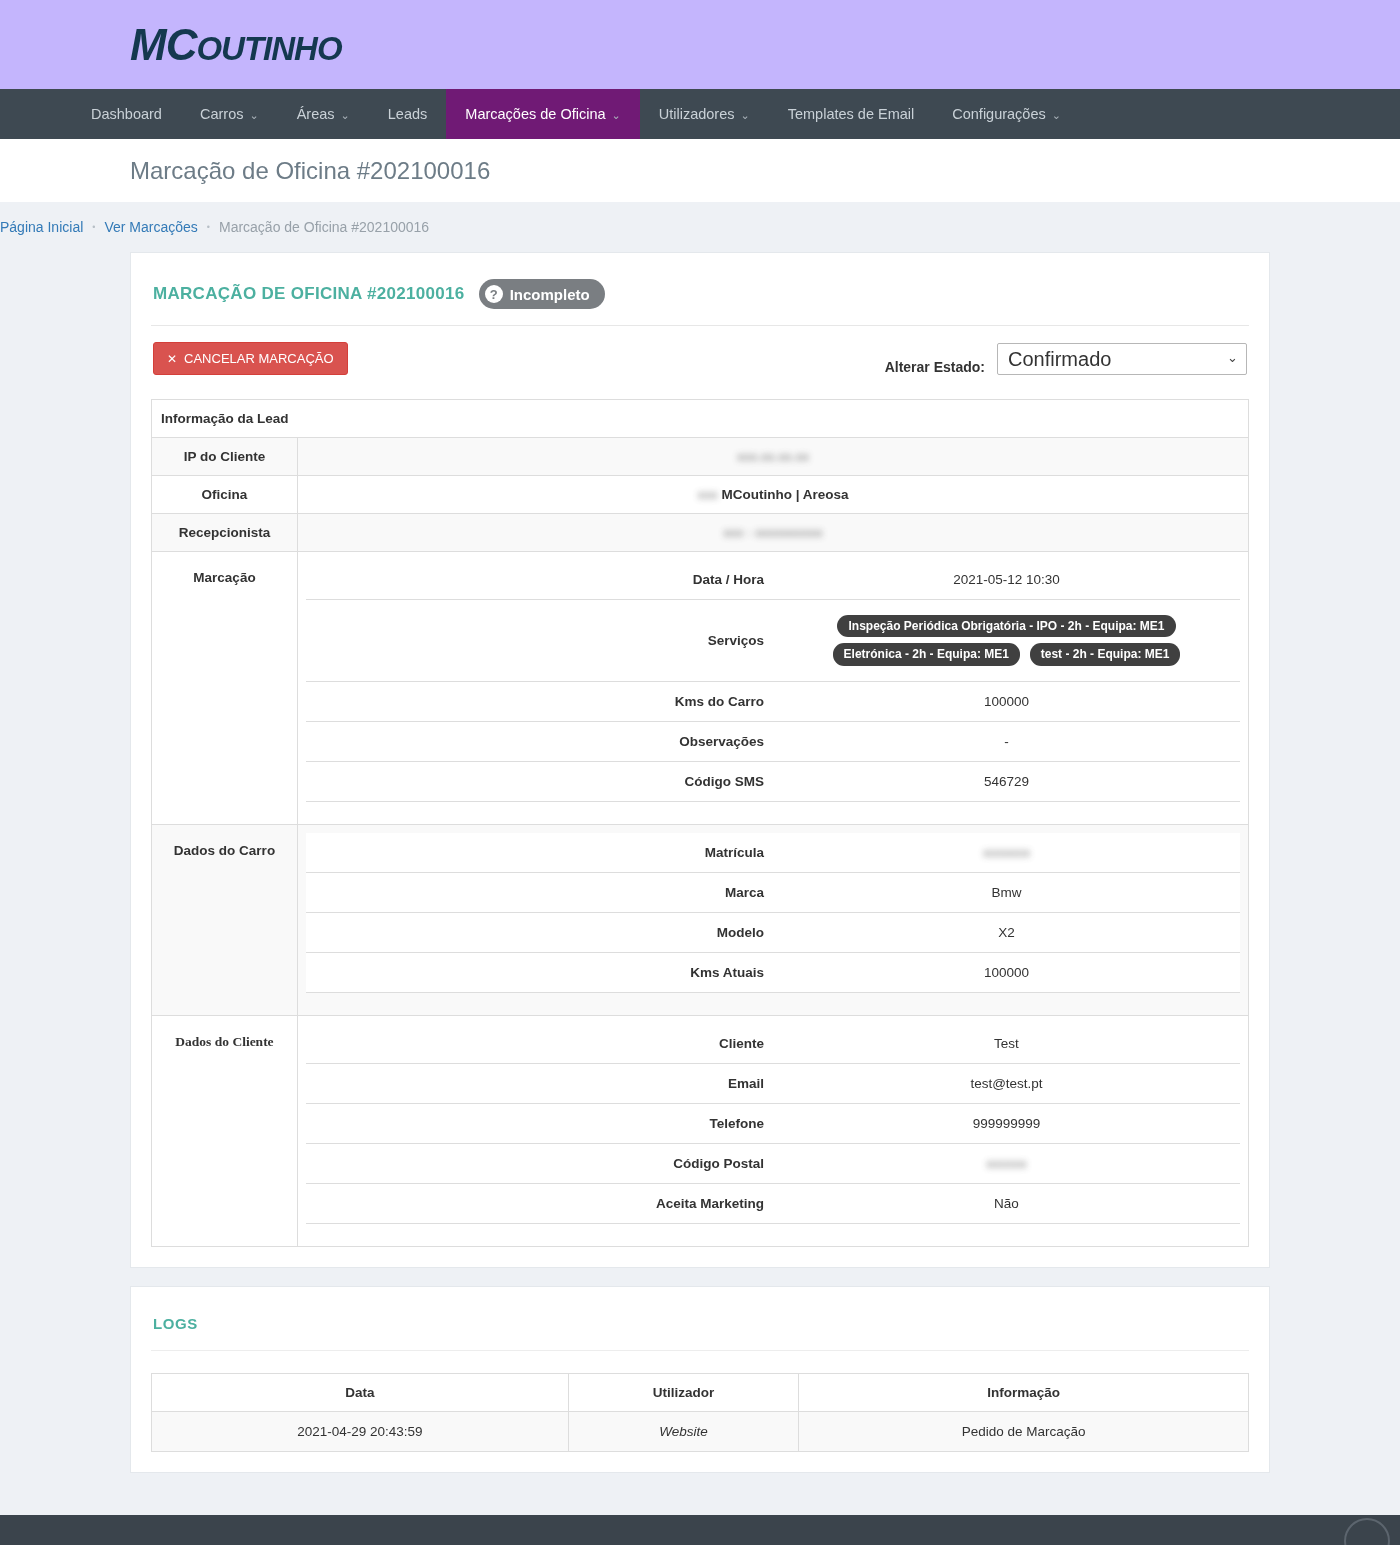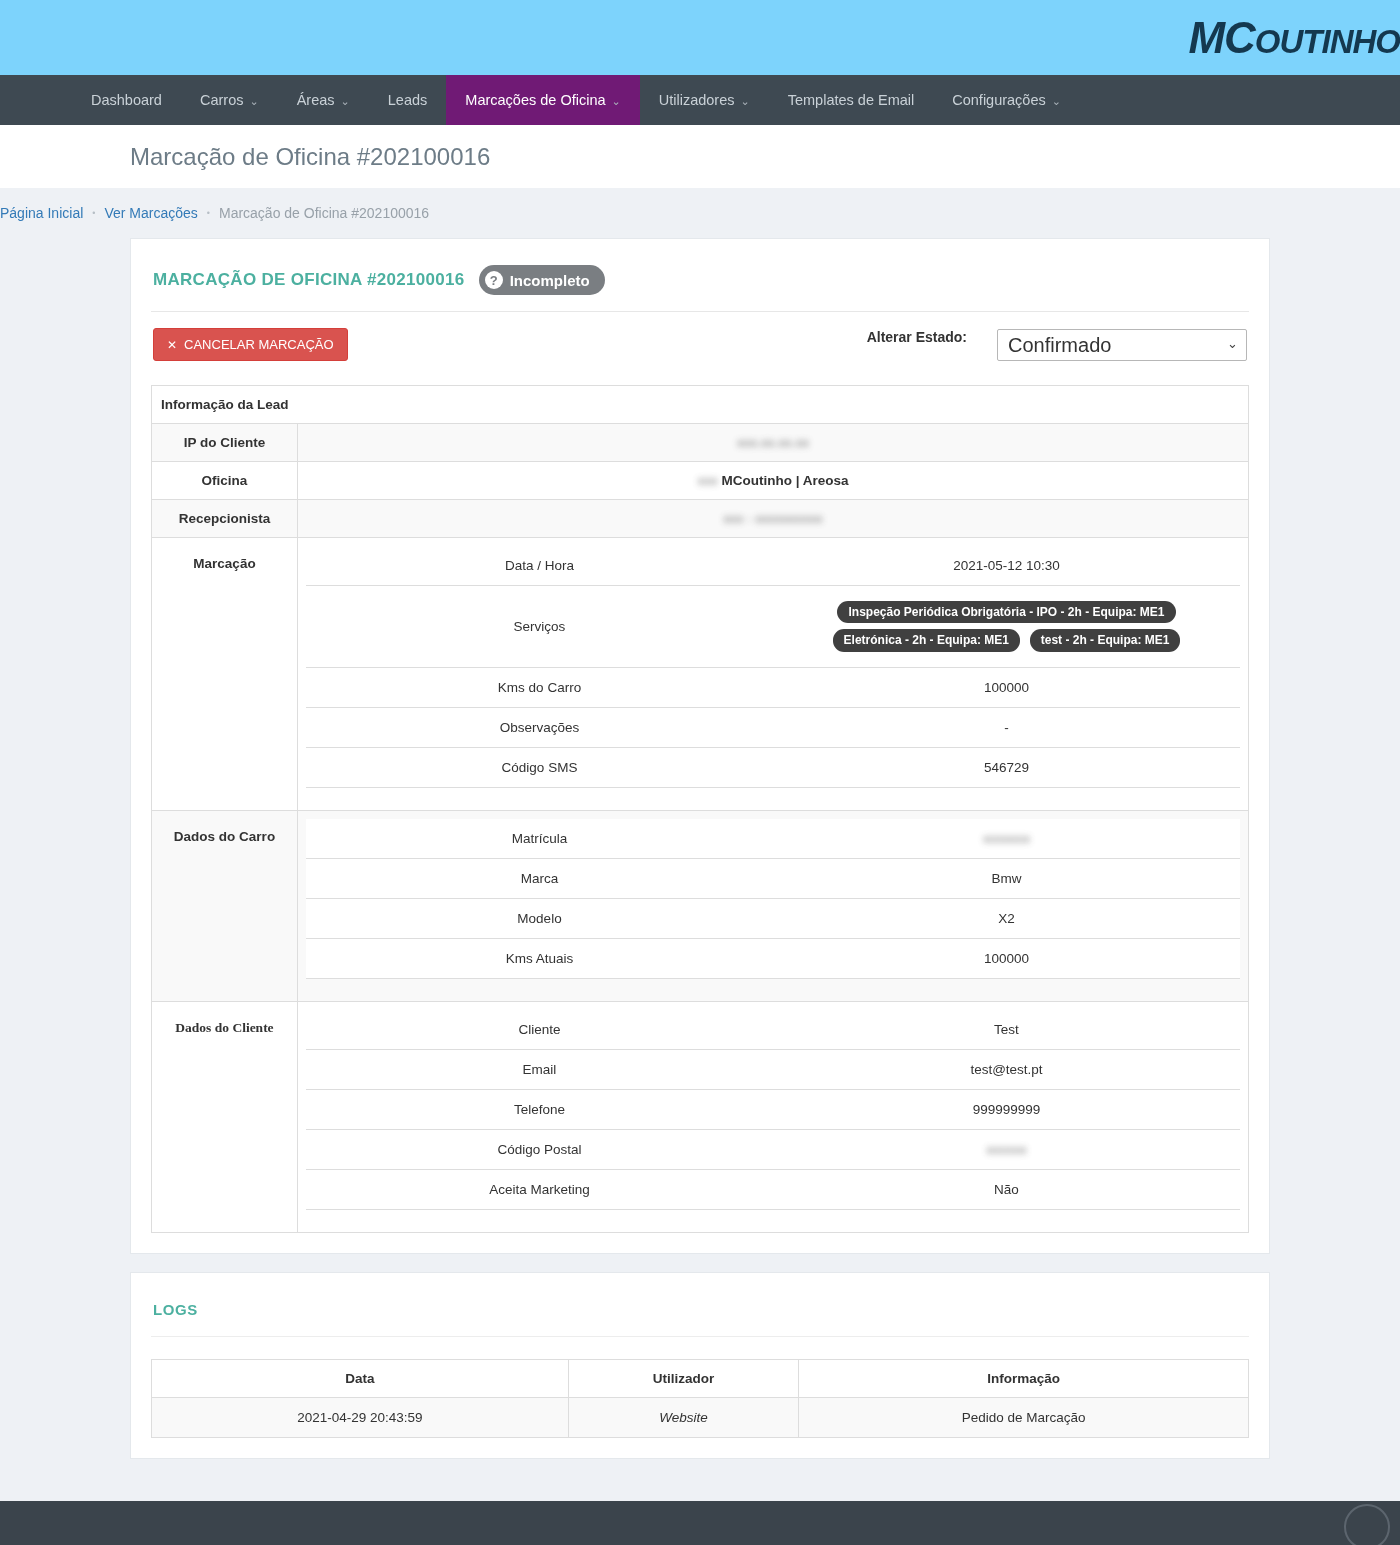--- a/index.html
+++ b/index.html
@@ -5,21 +5,21 @@
   * { margin:0; padding:0; box-sizing:border-box; }
   html,body { width:1400px; }
   body {
     font-family:"Liberation Sans", sans-serif;
     background:#eef1f5;
     color:#333;
     width:1400px;
     min-height:1545px;
   }
   
-  .top-header { background:#7dd3fc; height:75px; display:flex; align-items:center; padding-left:130px;justify-content:flex-end; }
+  .top-header { background:#c4b5fd; height:89px; display:flex; align-items:center; padding-left:130px; }
   .logo { font-style:italic; font-weight:800; color:#14384f; letter-spacing:-1px; line-height:1; cursor:pointer; display:inline-flex; align-items:baseline; }
   .logo .mc { font-size:44px; }
   .logo .rest { font-size:33px; }
   
   .navbar { background:#3e4952; height:50px; display:flex; align-items:stretch; padding-left:72px; }
   .nav-item { display:flex; align-items:center; gap:6px; padding:0 19px; color:#c9d1d7; font-size:14.5px; cursor:pointer; }
   .nav-item.active { background:#701a75; color:#fff; }
   .nav-caret { font-size:11px; color:#aab3ba; line-height:1; margin-top:2px; }
   
   .title-bar { background:#fff; height:63px; display:flex; align-items:center; padding-left:130px; }
@@ -33,40 +33,40 @@
   .container { width:1140px; margin-left:130px; }
   .card { background:#fff; border:1px solid #e4e8ec; padding:20px; }
   .card + .card { margin-top:18px; }
   .panel-head { display:flex; align-items:center; gap:14px; padding:6px 2px 16px 2px; border-bottom:1px solid #e7e7e7; }
   .panel-title { color:#4cb0a0; font-size:17px; font-weight:bold; letter-spacing:.3px; }
   .status-badge { background:#7a7e82; color:#fff; border-radius:16px; height:30px; display:inline-flex; align-items:center; gap:7px; padding:0 15px 0 6px; font-weight:bold; font-size:15px; }
   .status-badge .q { background:#fff; color:#7a7e82; width:18px; height:18px; border-radius:50%; display:inline-flex; align-items:center; justify-content:center; font-size:13px; font-weight:bold; }
   .actions-row { display:flex; justify-content:space-between; align-items:center; margin:16px 2px 24px 2px; }
   .btn-danger { background:#d9534f; border:1px solid #d43f3a; color:#fff; font-family:inherit; font-size:13px; padding:8px 13px; border-radius:3px; cursor:pointer; display:inline-flex; align-items:center; gap:7px; }
   .btn-danger .x { font-size:12px; }
-  .state-group { display:flex; align-items:flex-start; gap:30px; }
+  .state-group { display:flex; align-items:flex-end; gap:12px; }
   .state-label { font-weight:bold; font-size:14px; color:#333; }
   .select-wrap { position:relative; width:250px; }
   .select-wrap select {
     width:100%; height:32px; border:1px solid #b7b7b7; border-radius:2px; background:#fff;
     font-family:inherit; font-size:20px; color:#333; padding:0 26px 0 10px;
     appearance:none; -webkit-appearance:none; cursor:pointer;
   }
   .select-wrap .caret { position:absolute; right:9px; top:50%; transform:translateY(-58%); font-size:13px; color:#444; pointer-events:none; }
   
   table.detail { width:100%; border-collapse:collapse; border:1px solid #ddd; font-size:13.5px; color:#333; }
   table.detail > tbody > tr:nth-child(even) { background:#f9f9f9; }
   table.detail > tbody > tr > th.section { text-align:left; padding:11px 9px; font-size:13.5px; border-bottom:1px solid #ddd; }
   table.detail > tbody > tr > td { border-top:1px solid #ddd; }
   td.rlabel { width:146px; text-align:center; font-weight:bold; padding:11px 4px; border-right:1px solid #ddd; vertical-align:top; }
   td.rvalue { text-align:center; padding:11px 8px; }
   td.group-cell { padding:8px 8px 22px 8px; vertical-align:top; }
   table.inner { width:100%; border-collapse:collapse; background:#fff; }
   table.inner td { border-bottom:1px solid #ddd; padding:12px 9px; }
-  table.inner td.ilabel { width:50%; font-weight:normal; text-align:center; }
+  table.inner td.ilabel { width:50%; font-weight:bold; text-align:right; }
   table.inner td.ivalue { width:50%; text-align:center; }
   td.badges-cell { text-align:center; padding:9px 6px; line-height:2.1; }
   .svc-badge { display:inline-block; background:#404040; color:#fff; font-size:12px; font-weight:bold; border-radius:11px; padding:4px 11px; margin:1px 3px; line-height:1.2; white-space:nowrap; }
   .blur { filter:blur(3px); color:#666; opacity:.85; user-select:none; }
   
   .logs-title { color:#4cb0a0; font-size:15px; font-weight:bold; letter-spacing:.6px; padding:8px 2px 18px 2px; border-bottom:1px solid #ededed; }
   table.logs { width:100%; border-collapse:collapse; border:1px solid #ddd; font-size:13.5px; margin-top:22px; }
   table.logs th { font-weight:bold; text-align:center; padding:11px 8px; border:1px solid #ddd; background:#fff; }
   table.logs td { text-align:center; padding:12px 8px; border:1px solid #ddd; background:#f9f9f9; }
   table.logs .col-data { width:38%; } table.logs .col-user { width:21%; } table.logs .col-info { width:41%; }

